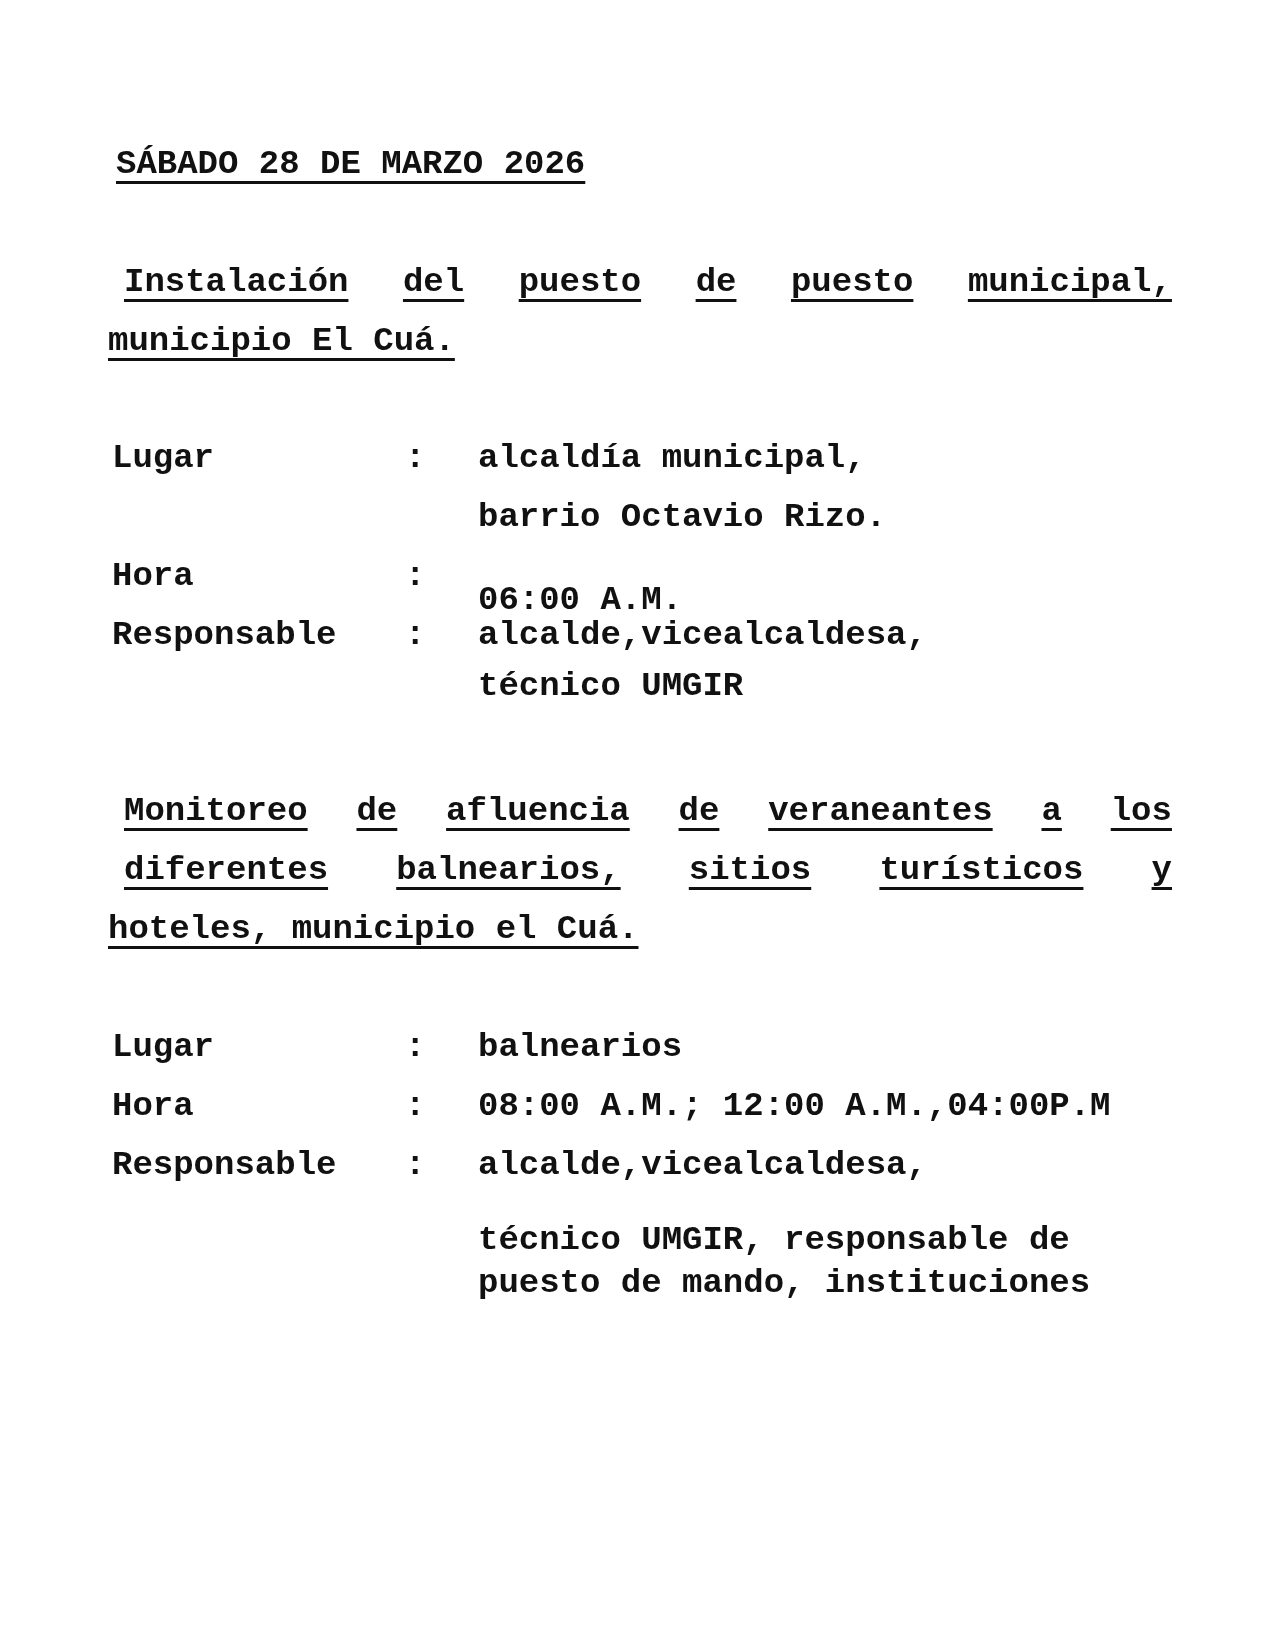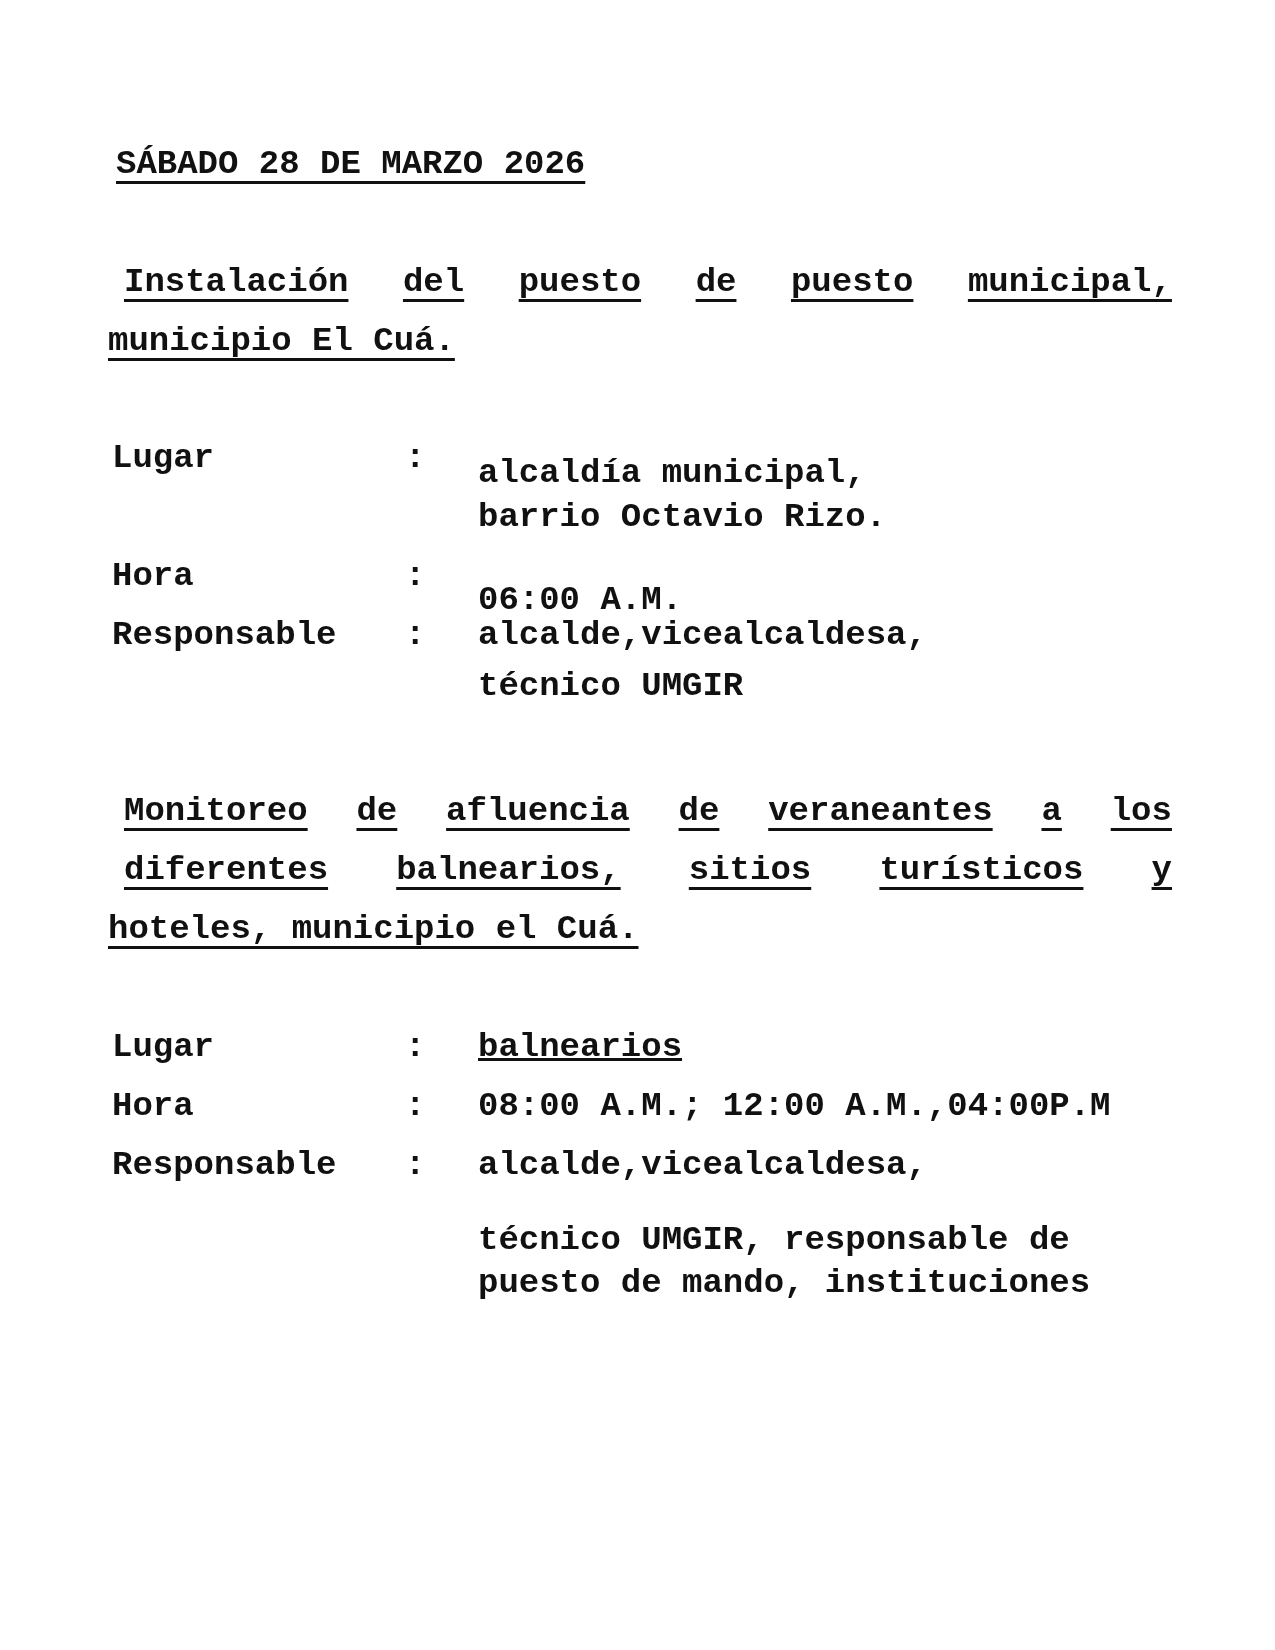--- a/index.html
+++ b/index.html
@@ -23,21 +23,21 @@
   <span>del</span>
   <span>puesto</span>
   <span>de</span>
   <span>puesto</span>
   <span>municipal,</span>
 </div>
 <div class="line u" style="left:108px; top:321px;">municipio El Cuá.</div>
 
 <div class="line label" style="top:438px;">Lugar</div>
 <div class="line colon" style="top:438px;">:</div>
-<div class="line val" style="top:453px;">alcaldía municipal,</div>
+<div class="line val" style="top:438px;">alcaldía municipal,</div>
 <div class="line val" style="top:497px;">barrio Octavio Rizo.</div>
 
 <div class="line label" style="top:556px;">Hora</div>
 <div class="line colon" style="top:556px;">:</div>
 <div class="line val" style="top:556px;margin-top:24px;">06:00 A.M.</div>
 
 <div class="line label" style="top:615px;">Responsable</div>
 <div class="line colon" style="top:615px;">:</div>
 <div class="line val" style="top:615px;">alcalde,vicealcaldesa,</div>
 <div class="line val" style="top:666px;text-align:right;">técnico UMGIR</div>
@@ -55,21 +55,21 @@
   <span>diferentes</span>
   <span>balnearios,</span>
   <span>sitios</span>
   <span>turísticos</span>
   <span>y</span>
 </div>
 <div class="line u" style="left:108px; top:909px;">hoteles, municipio el Cuá.</div>
 
 <div class="line label" style="top:1027px;">Lugar</div>
 <div class="line colon" style="top:1027px;">:</div>
-<div class="line val" style="top:1027px;text-decoration:underline;">balnearios</div>
+<div class="line val" style="top:1027px;">balnearios</div>
 
 <div class="line label" style="top:1086px;">Hora</div>
 <div class="line colon" style="top:1086px;">:</div>
 <div class="line val" style="top:1086px;">08:00 A.M.; 12:00 A.M.,04:00P.M</div>
 
 <div class="line label" style="top:1145px;">Responsable</div>
 <div class="line colon" style="top:1145px;">:</div>
 <div class="line val" style="top:1145px;">alcalde,vicealcaldesa,</div>
 <div class="line val" style="top:1204px;margin-top:16px;">técnico UMGIR, responsable de</div>
 <div class="line val" style="top:1263px;">puesto de mando, instituciones</div>

